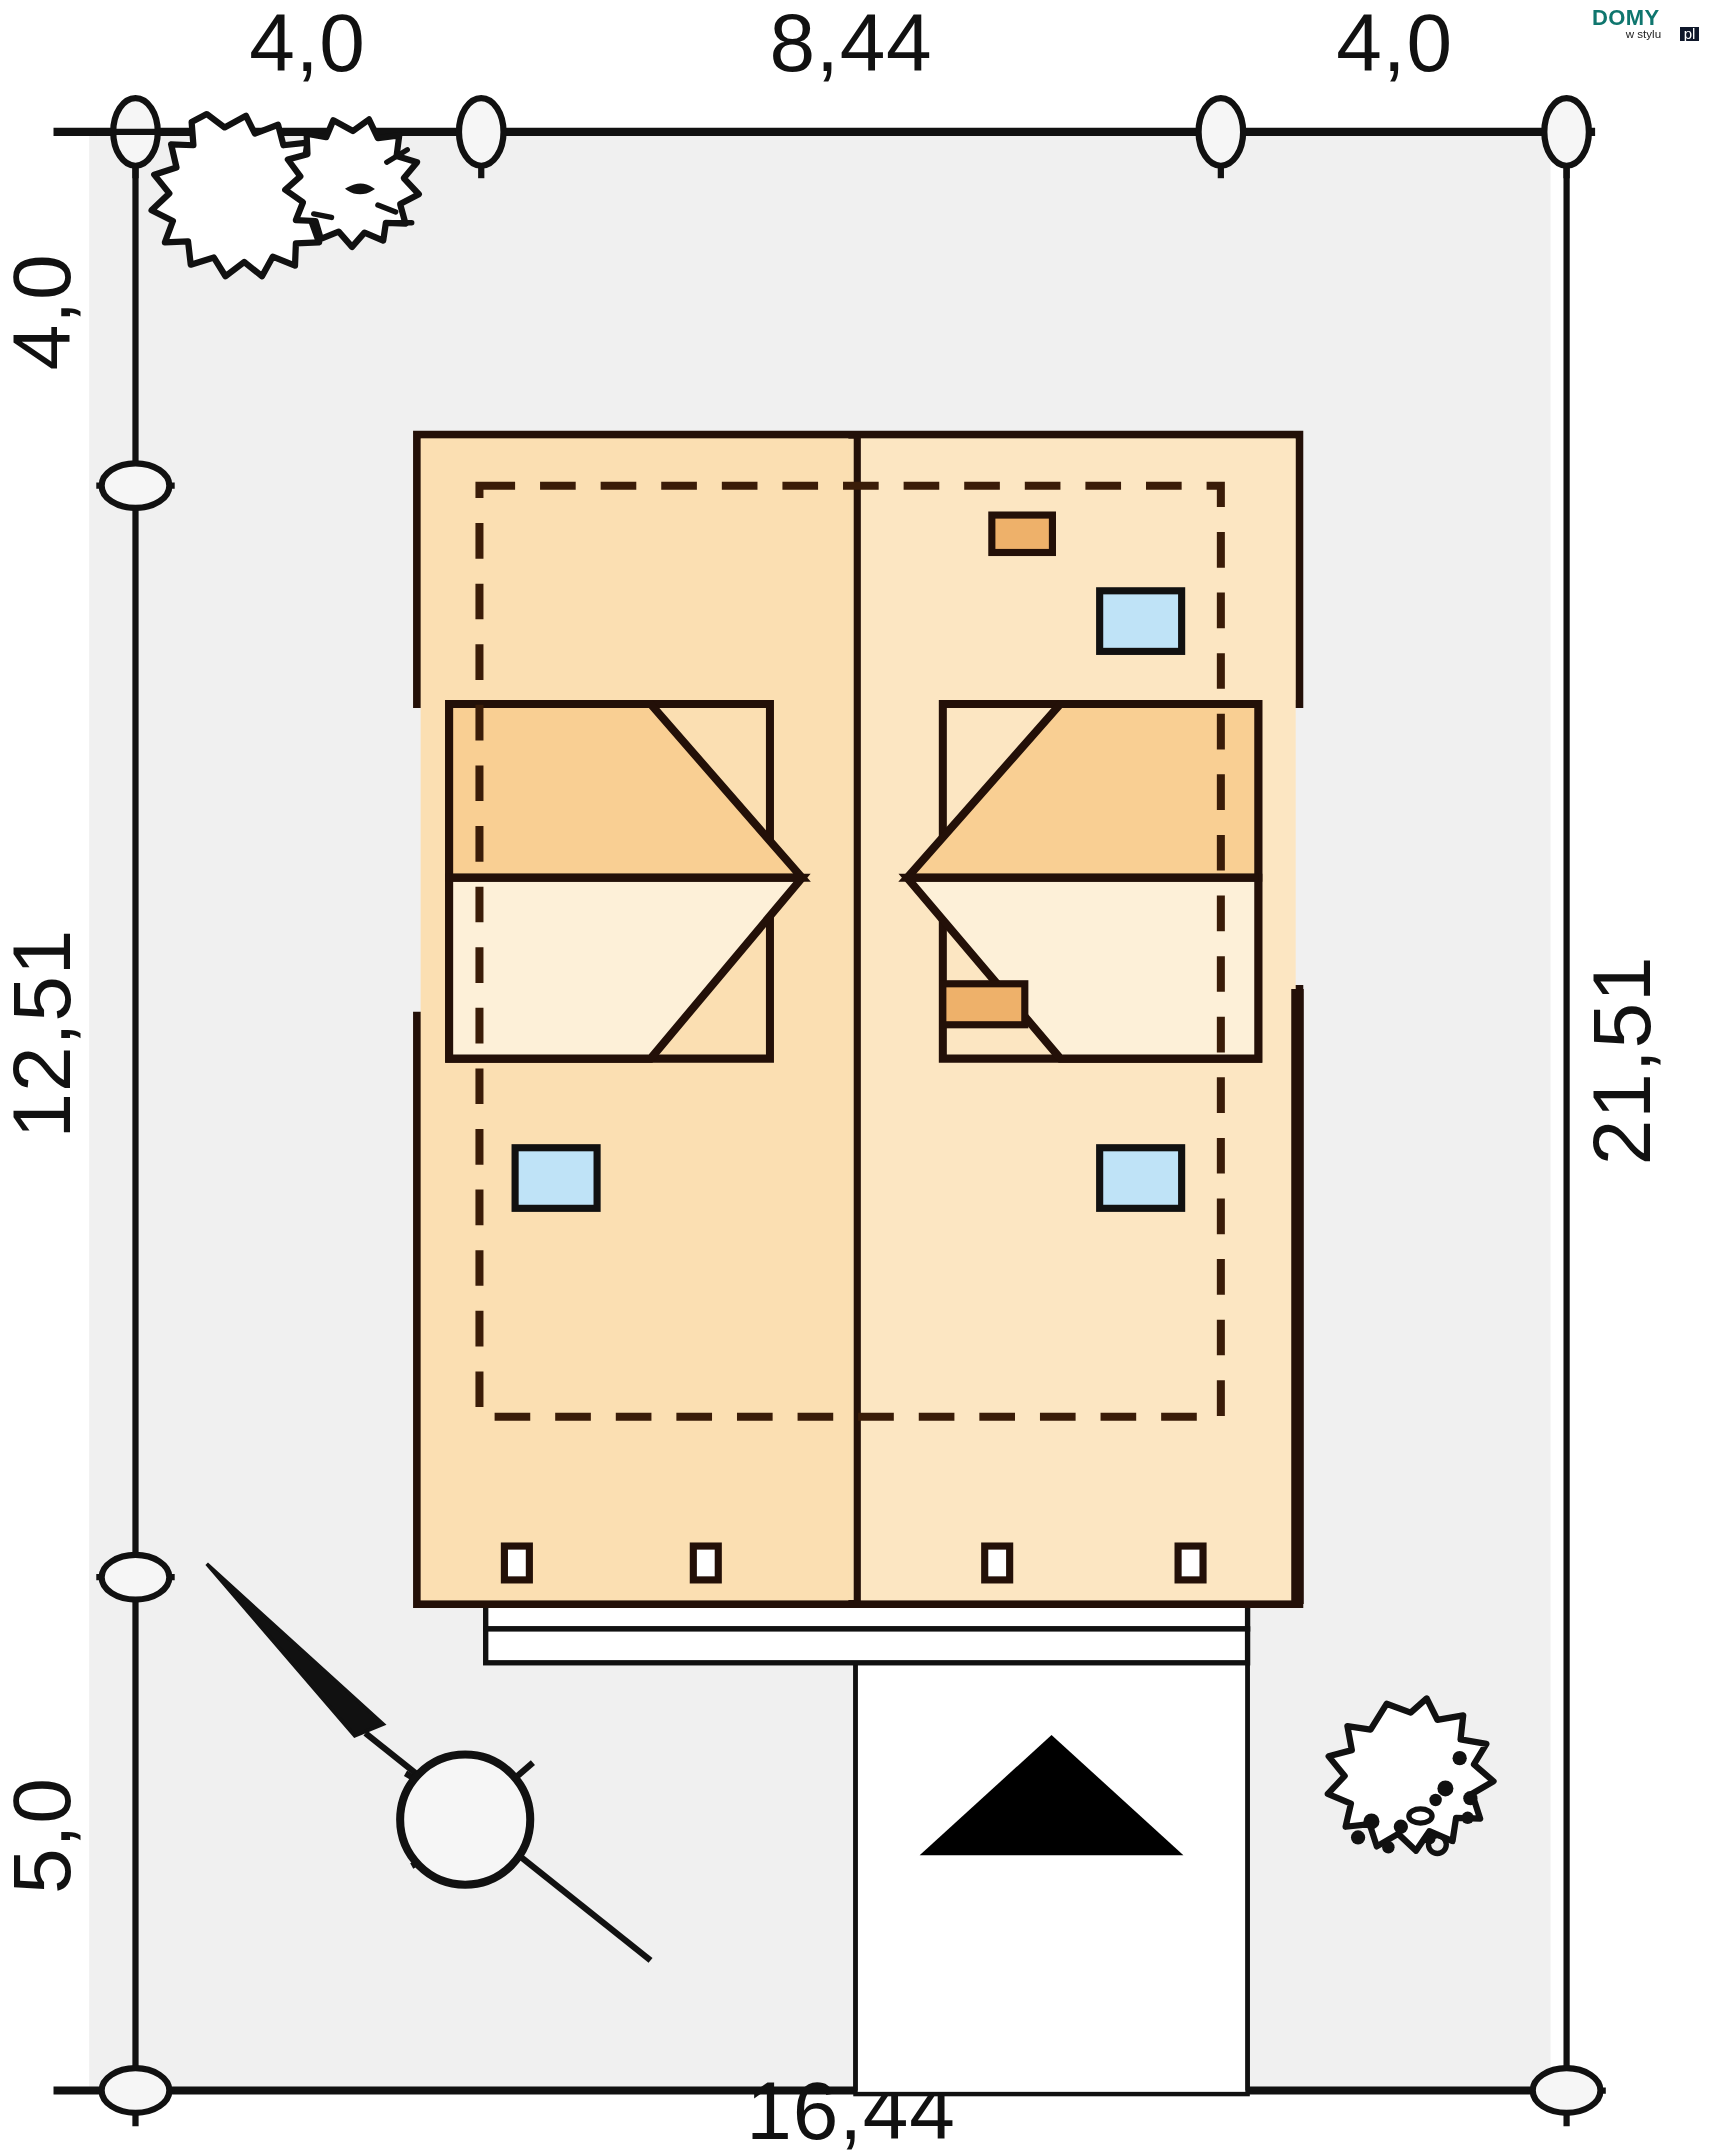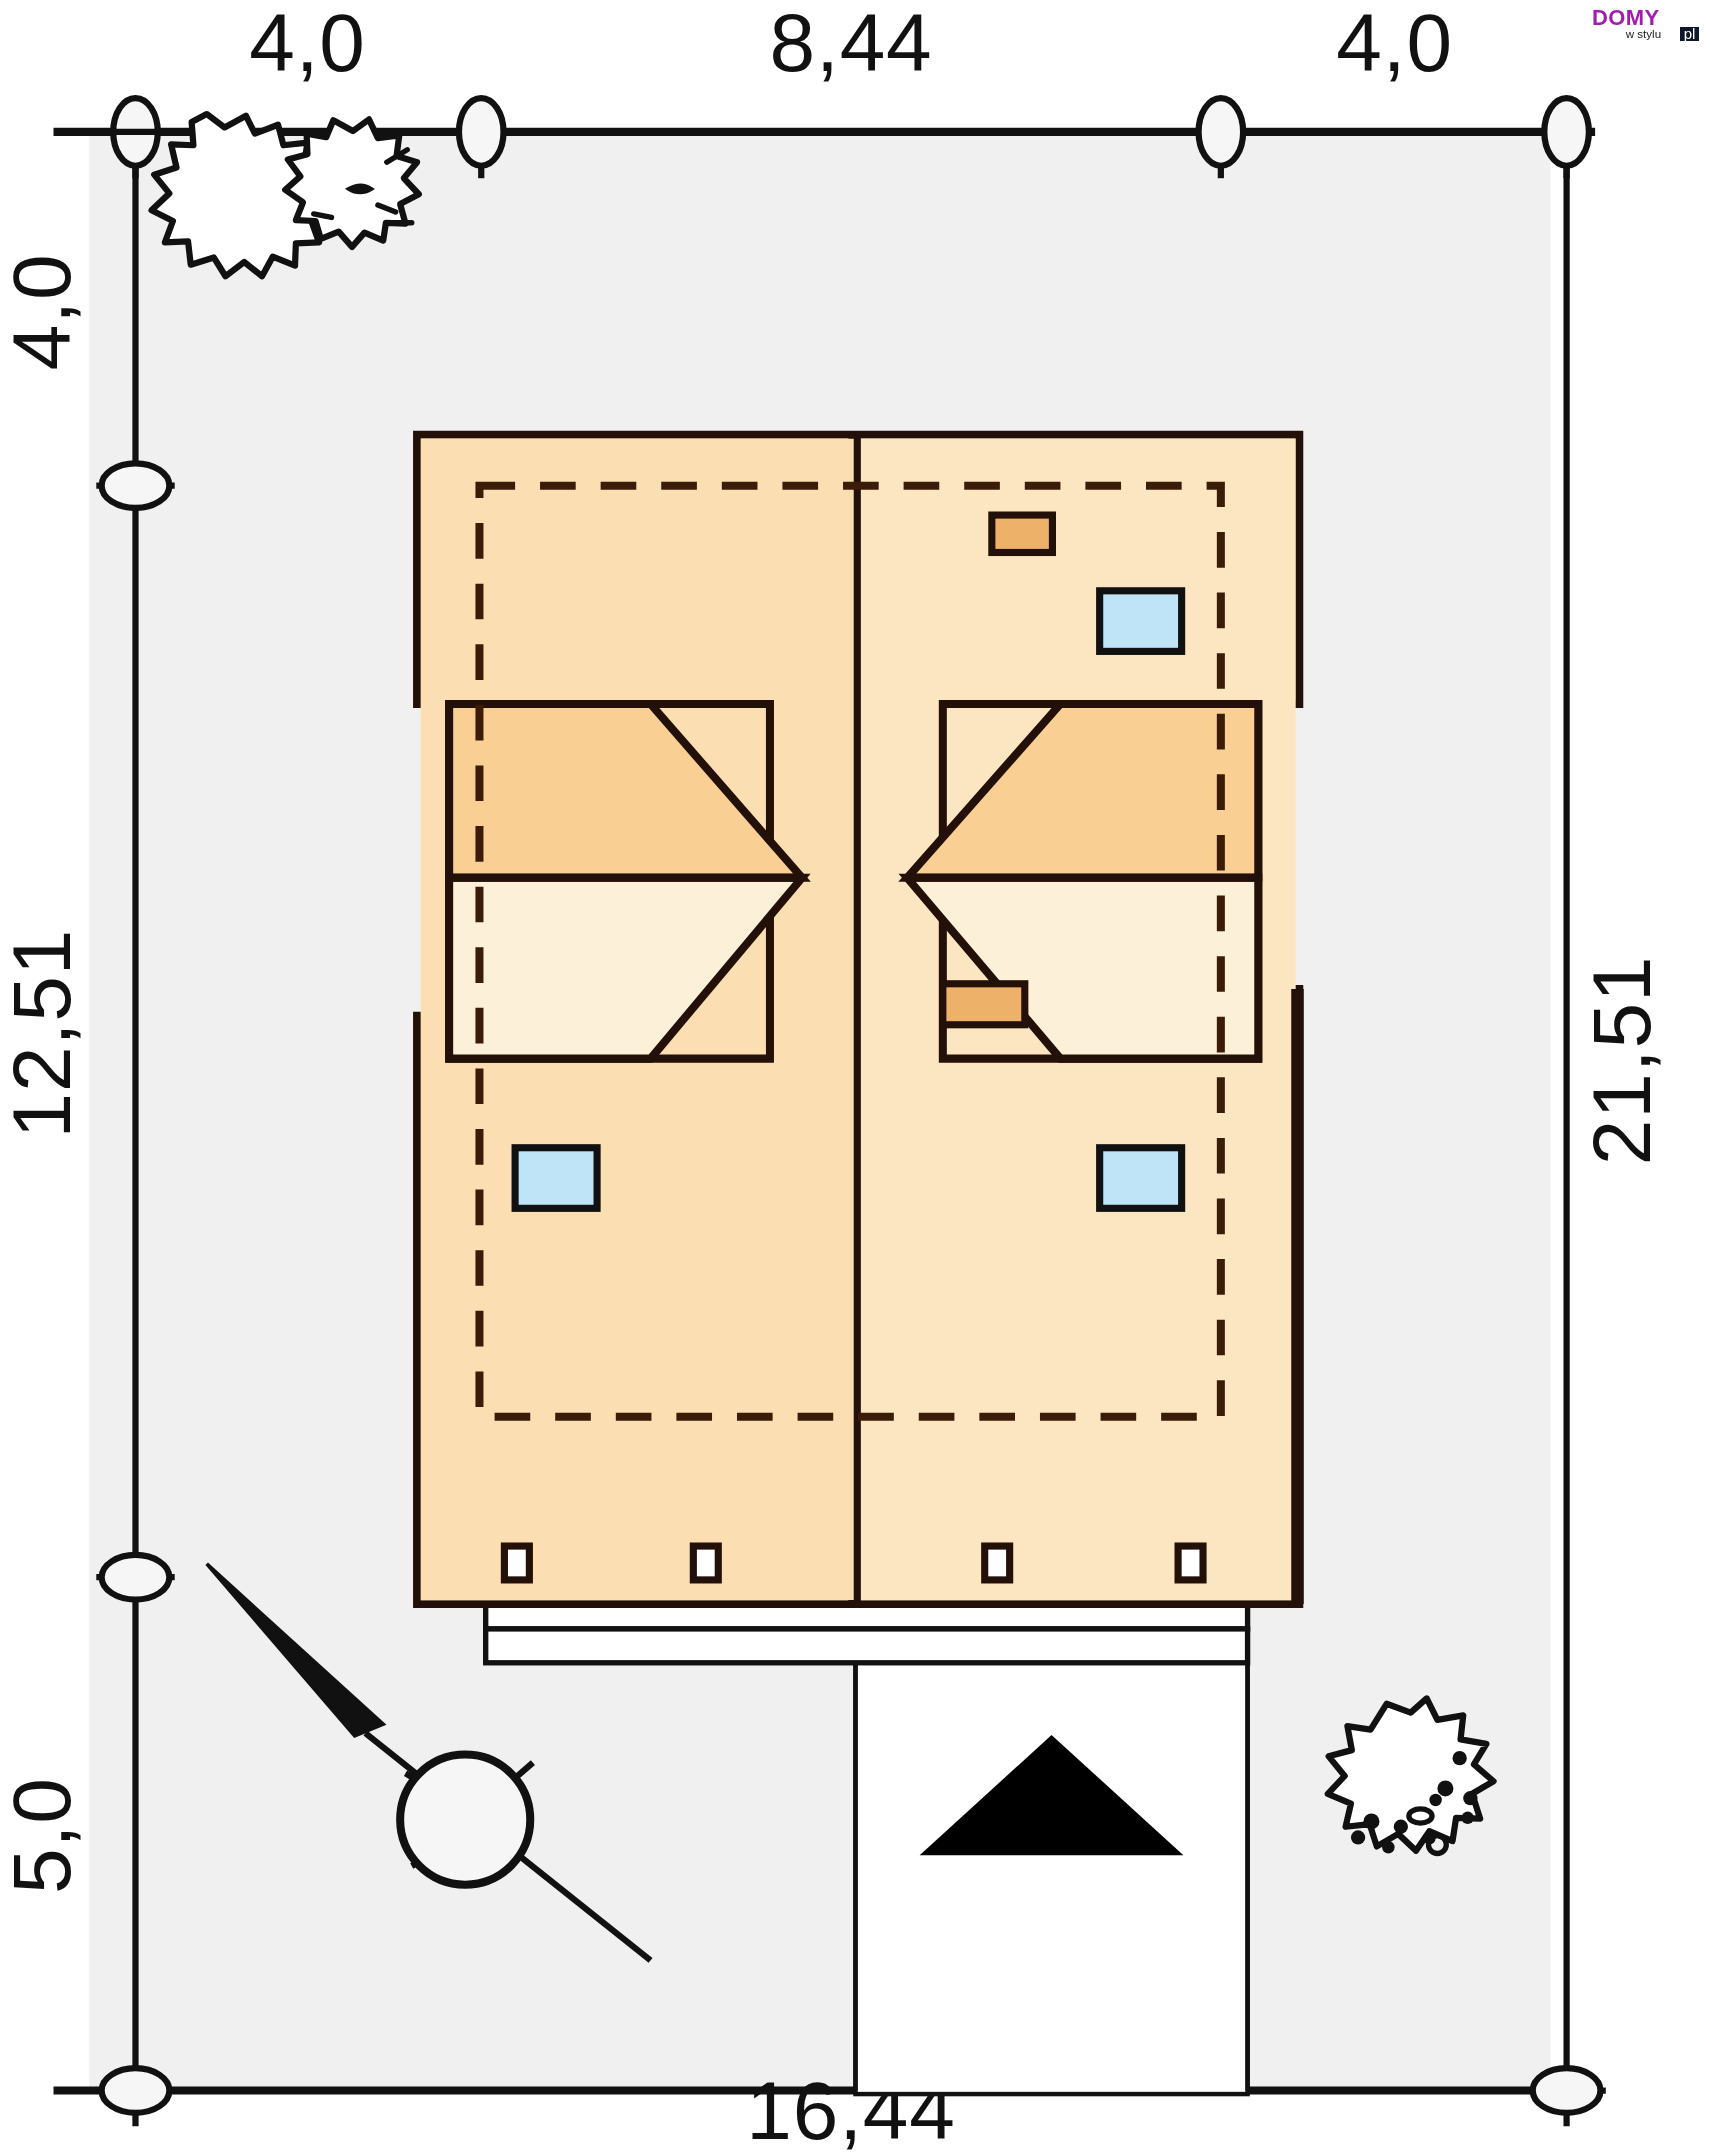--- a/index.html
+++ b/index.html
@@ -32,21 +32,21 @@
     top: 7.1px;
     left: 1592px;
     width: 107px;
     height: 46px;
     pointer-events: none;
   }
   .logo-domy {
     font-family: "Liberation Sans", sans-serif;
     font-weight: bold;
     font-size: 22px;
-    color: #a21caf;
+    color: #0f766e;
     letter-spacing: 0.4px;
     line-height: 22px;
   }
   .logo-sub {
     display: flex;
     align-items: center;
     justify-content: flex-end;
     gap: 19px;
     margin-top: -1.8px;
   }

